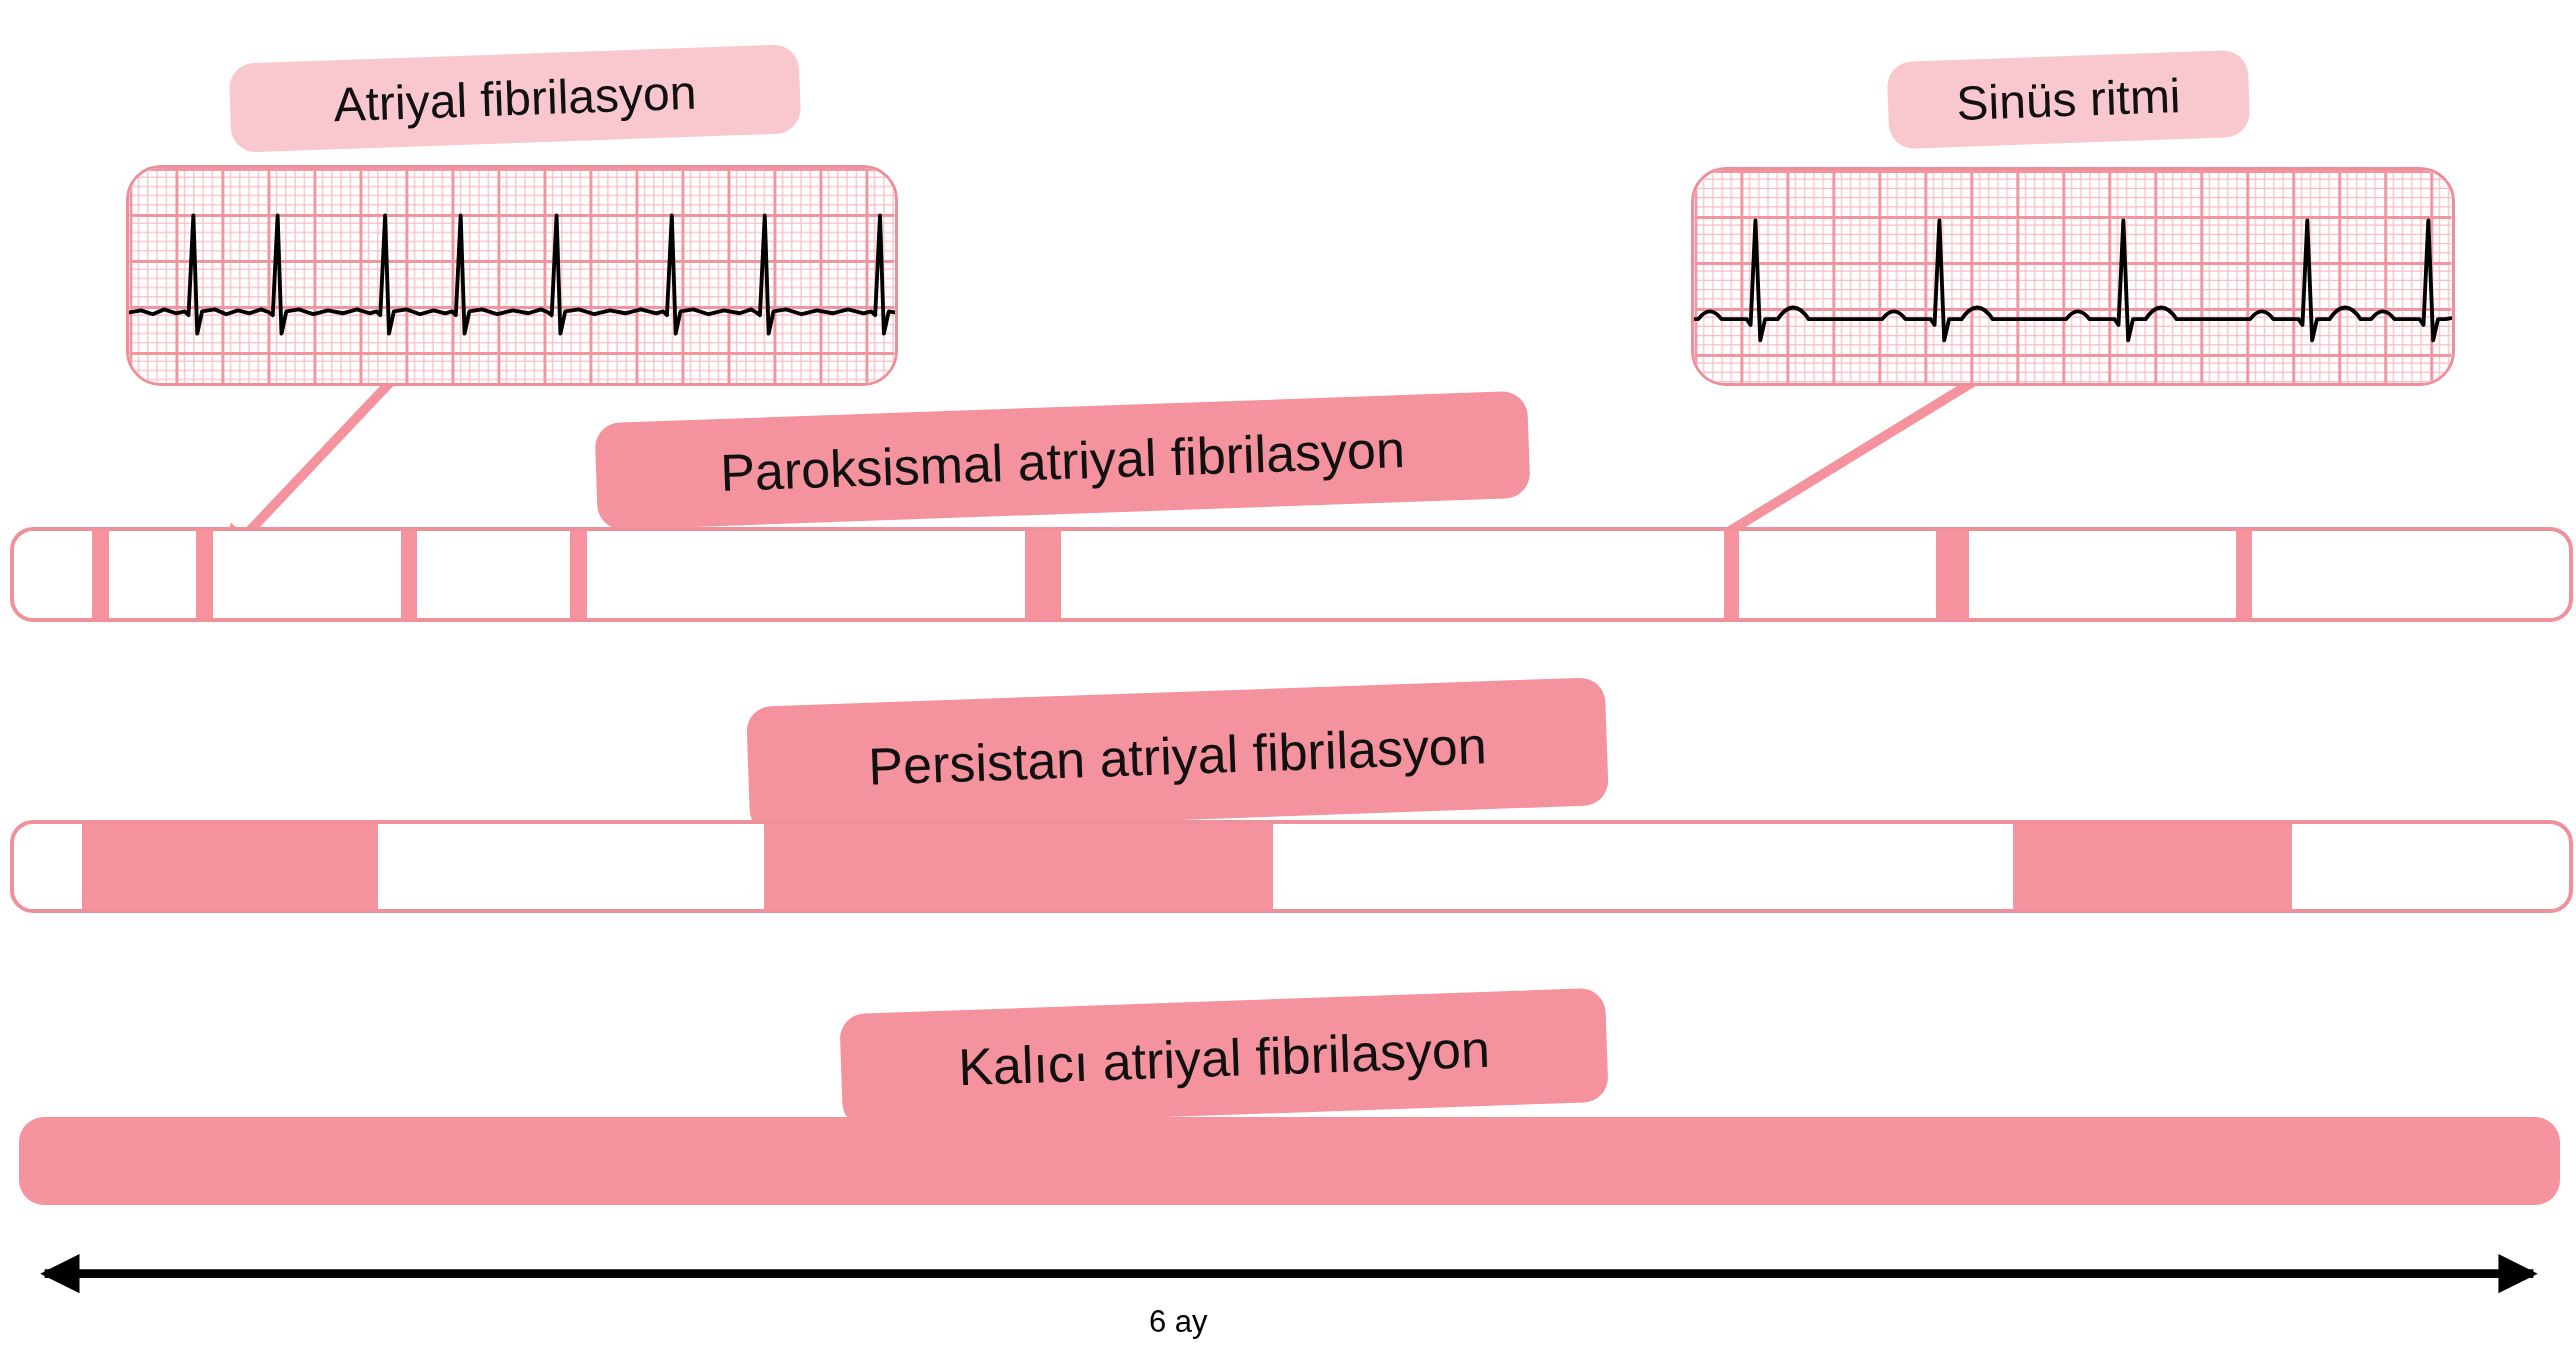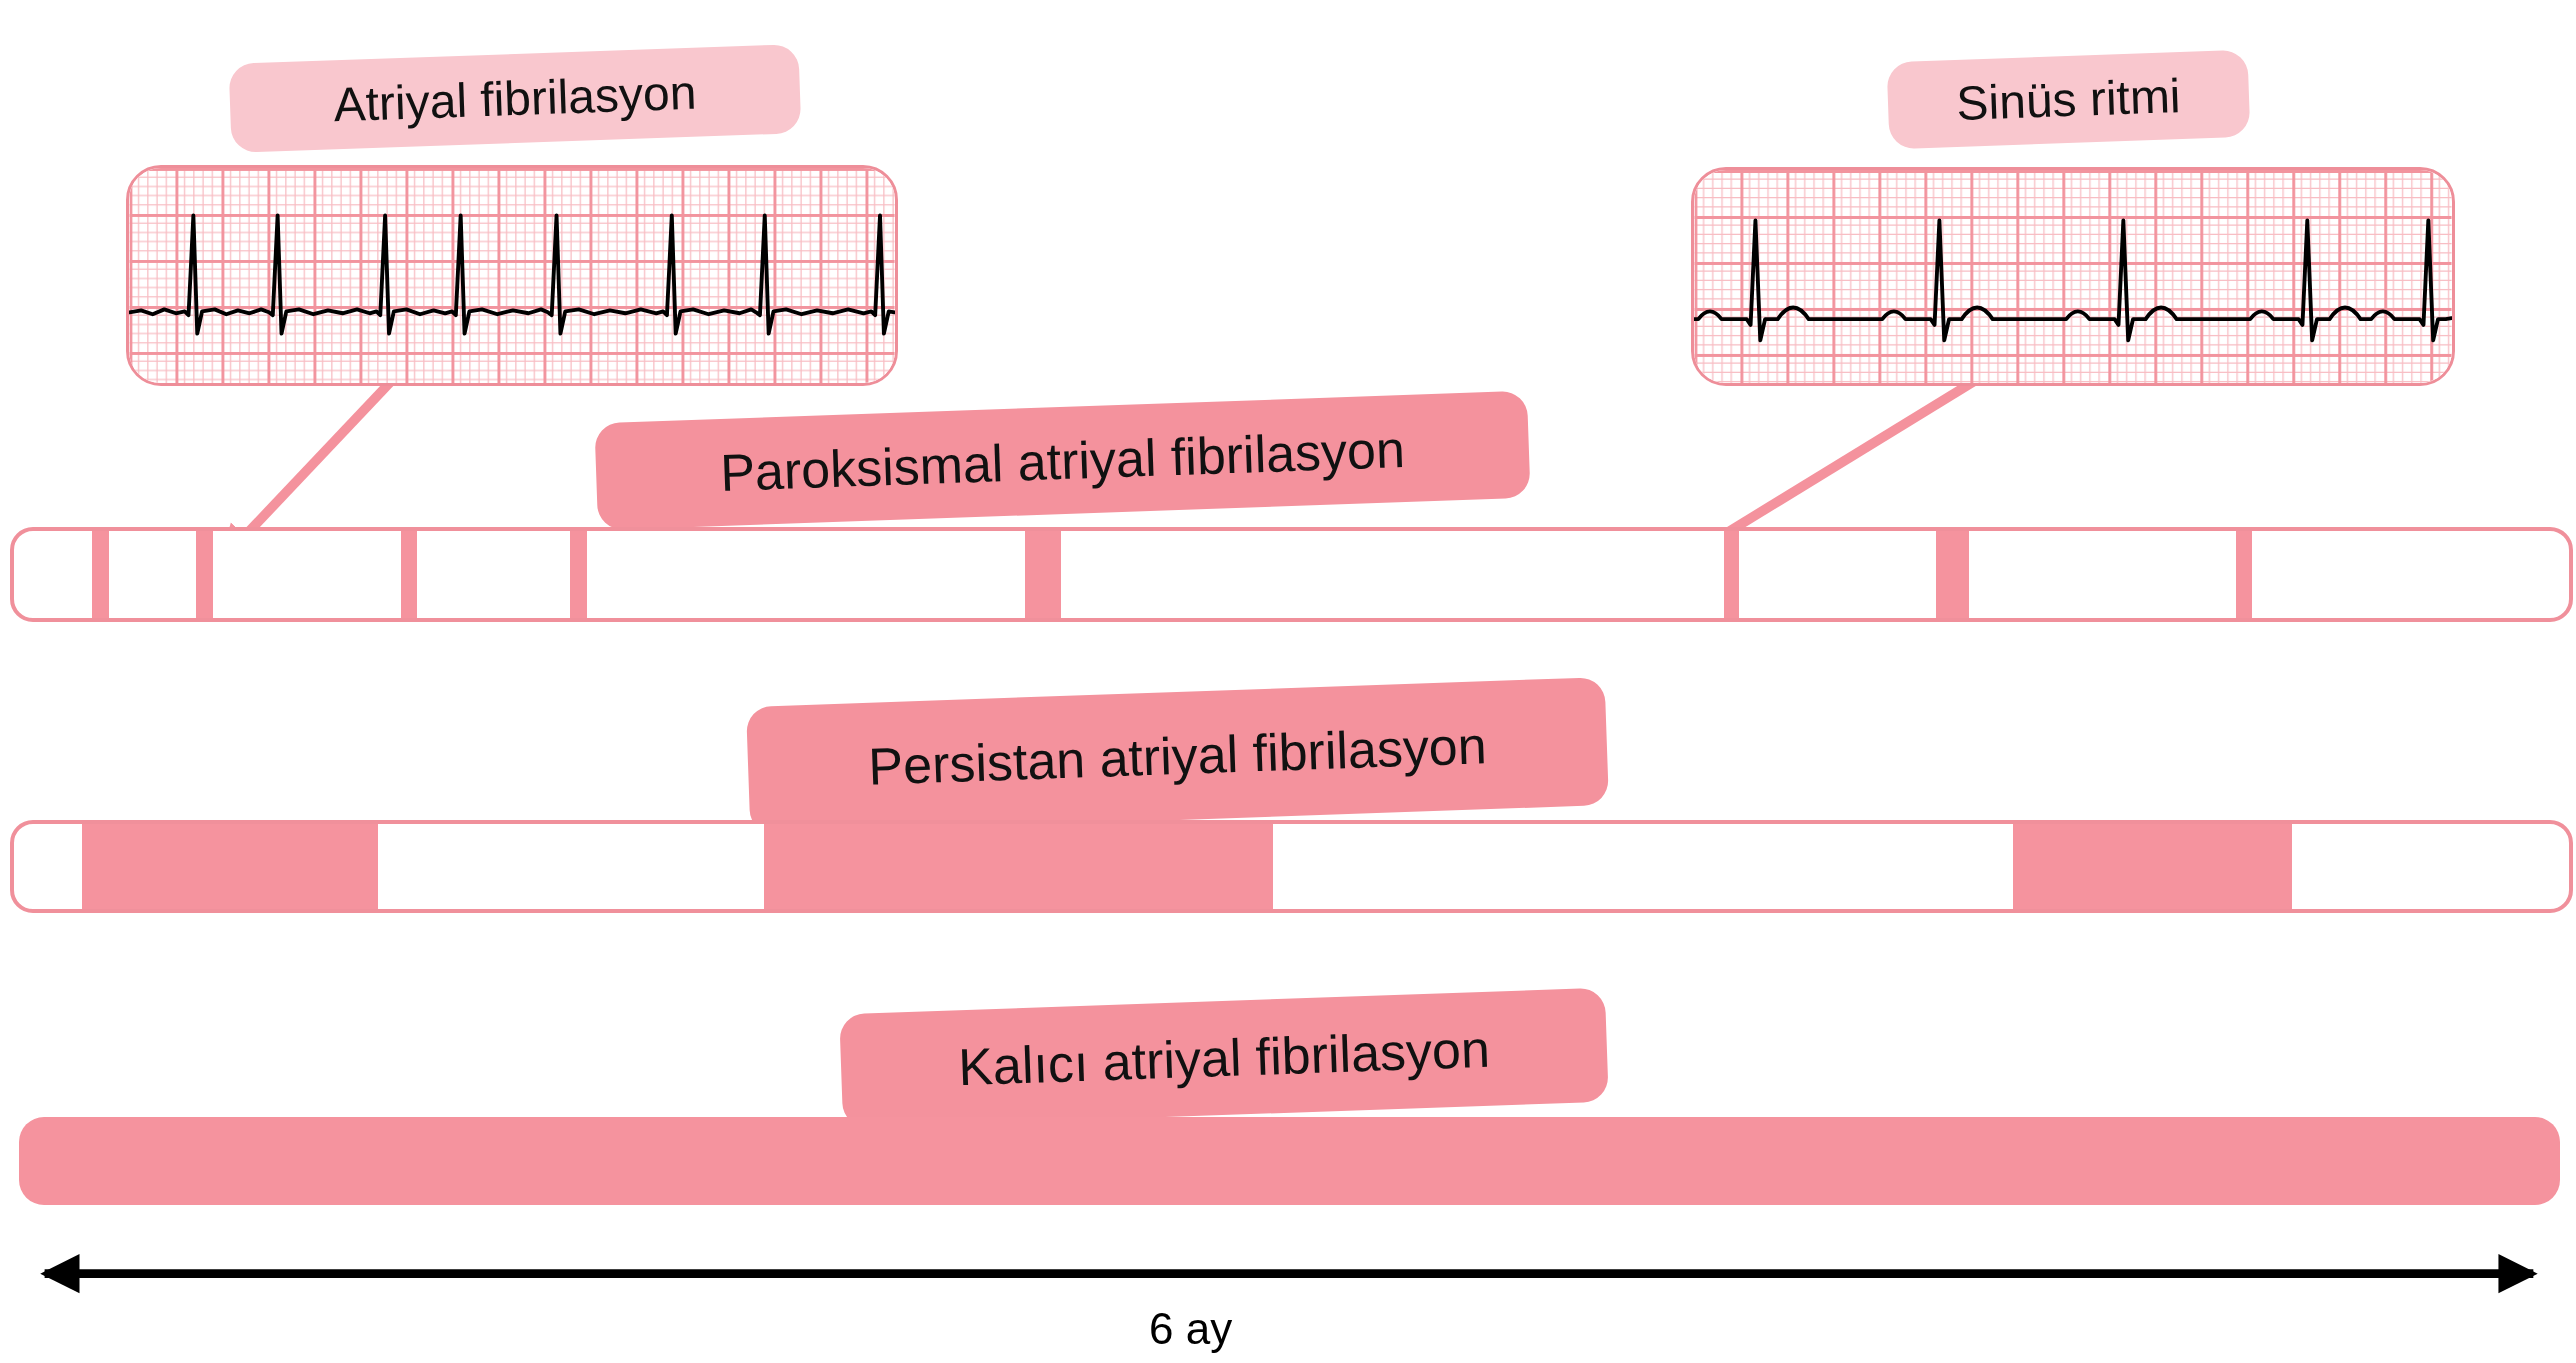--- a/index.html
+++ b/index.html
@@ -45,21 +45,21 @@
   .bar.solid{
     background:#f5939e;
     border:none;
     border-radius:25px;
   }
   
   .overlay{position:absolute;left:0;top:0;width:2576px;height:1364px;pointer-events:none;}
   
   .axis-label{
     position:absolute;
-    font-size:44px;color:#000;
+    font-size:31px;color:#000;
   }
 </style>
 </head>
 <body>
 
 <div class="canvas">
 
   <svg class="overlay" viewBox="0 0 2656 1406" width="2576" height="1364">
     <defs>
       <marker id="pinkHead" markerUnits="strokeWidth" markerWidth="5" markerHeight="5" refX="3" refY="2" orient="auto">

